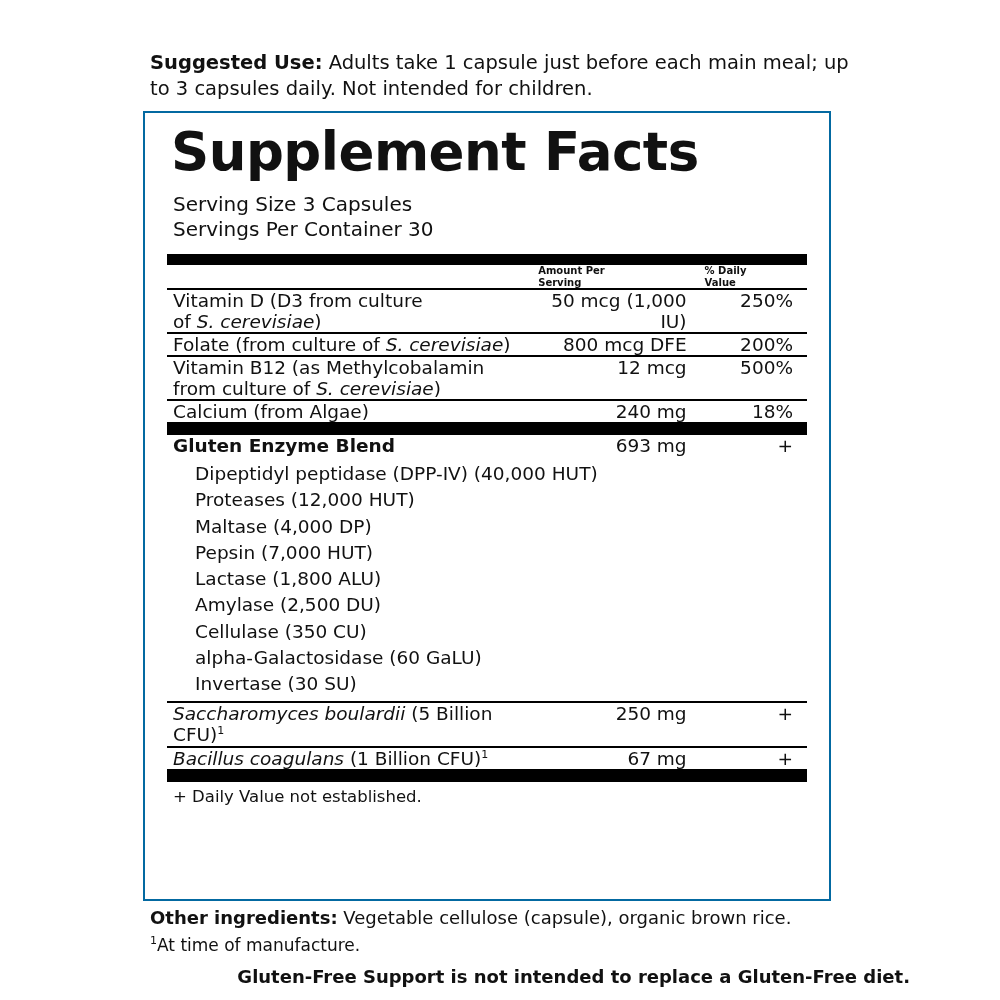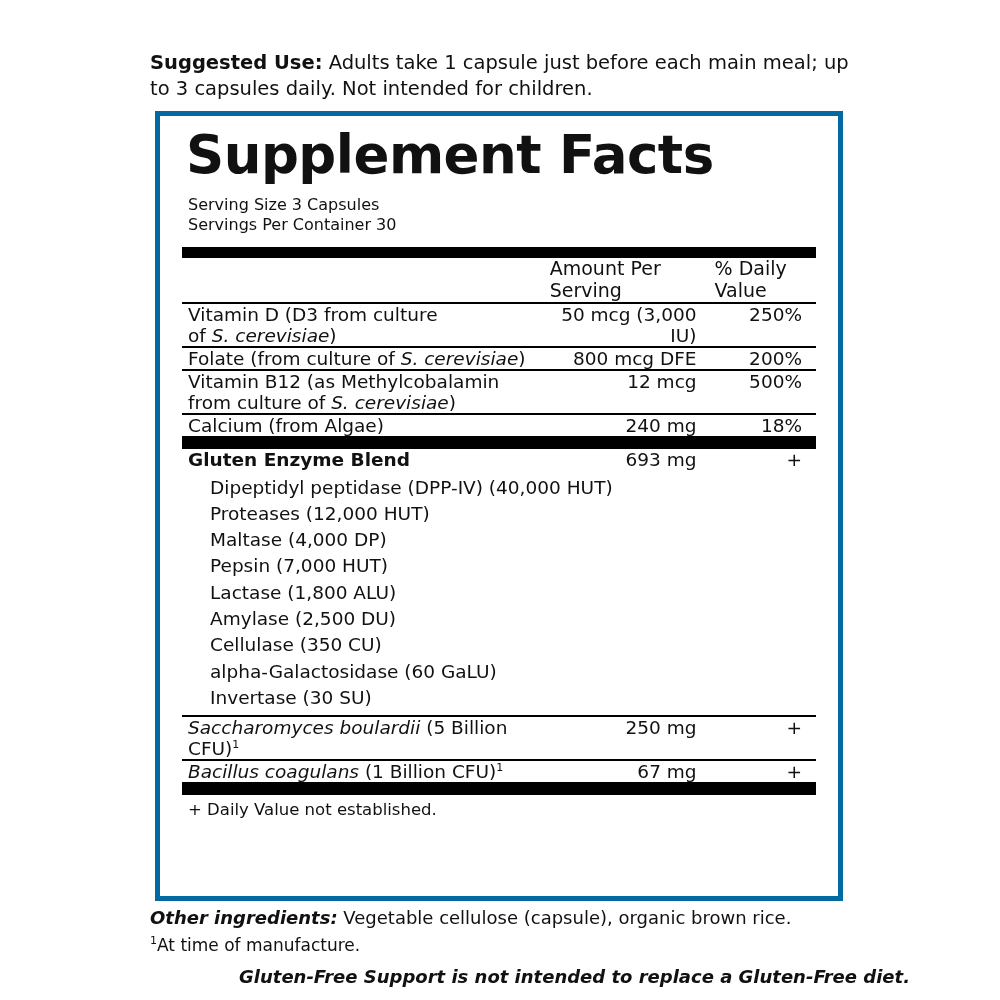--- a/index.html
+++ b/index.html
@@ -38,24 +38,23 @@
     font-weight: bold;
   }
 
   
   .panel {
     position: absolute;
     left: 143px;
     top: 95px;
     width: 688px;
     height: 790px;
-    border: 5px solid #0369a1;
+    border: 2px solid #0369a1;
     box-sizing: border-box;
     background: #fff;
-    margin-left: 12px;
   }
   .panel-inner {
     position: absolute;
     left: 22px;
     right: 22px;
     top: 0;
     bottom: 0;
   }
 
   .sf-title {
@@ -64,21 +63,21 @@
     letter-spacing: -0.5px;
     line-height: 1;
     margin-top: 12px;
     margin-left: 4px;
     white-space: nowrap;
   }
 
   .serving-lines {
     margin-top: 14px;
     margin-left: 6px;
-    font-size: 16px;
+    font-size: 20px;
     line-height: 1.25;
   }
 
   .rule-thick {
     height: 11px;
     background: #000;
     margin-top: 12px;
   }
   .rule-thick-2 {
     height: 13px;
@@ -94,22 +93,22 @@
   table.facts td, table.facts th {
     padding: 0;
     vertical-align: top;
     text-align: left;
   }
   .col-name { width: 58%; }
   .col-amt  { width: 26%; text-align: right; }
   .col-dv   { width: 16%; text-align: right; padding-right: 12px; }
 
   .hdr-row th {
-    font-size: 19px;
-    font-weight: normal;
+    font-size: 10px;
+    font-weight: bold;
     line-height: 1.15;
     padding: 5px 0 6px 0;
   }
   .hdr-amt {
     text-align: center;
   }
   .hdr-dv {
     text-align: center;
   }
 
@@ -143,21 +142,21 @@
 
   
   .bottom-notes {
     position: absolute;
     left: 150px;
     top: 890px;
     width: 760px;
     font-size: 18px;
     line-height: 1.38;
   }
-  .bottom-notes .b { font-weight: bold; font-style: italic; }
+  .bottom-notes .b { font-weight: bold; }
   .bottom-notes .small { font-size: 17px; }
   .bottom-notes .line { margin-bottom: 2px; }
   sup { font-size: 11px; vertical-align: super; }
 </style>
 </head>
 <body>
 
 <div class="page">
 
   <div class="suggested-use">
@@ -188,21 +187,21 @@
             <div>% Daily</div>
             <div>Value</div>
           </th>
         </tr>
 
         <tr class="rowline">
           <td class="col-name">
             <div><span>Vitamin D (D3 from culture</span></div>
             <div><span>of </span><span class="ital">S. cerevisiae</span><span>)</span></div>
           </td>
-          <td class="col-amt">50 mcg (3,000 IU)</td>
+          <td class="col-amt">50 mcg (1,000 IU)</td>
           <td class="col-dv">250%</td>
         </tr>
 
         <tr class="rowline">
           <td class="col-name">
             <span>Folate (from culture of </span><span class="ital">S. cerevisiae</span><span>)</span>
           </td>
           <td class="col-amt">800 mcg DFE</td>
           <td class="col-dv">200%</td>
         </tr>

